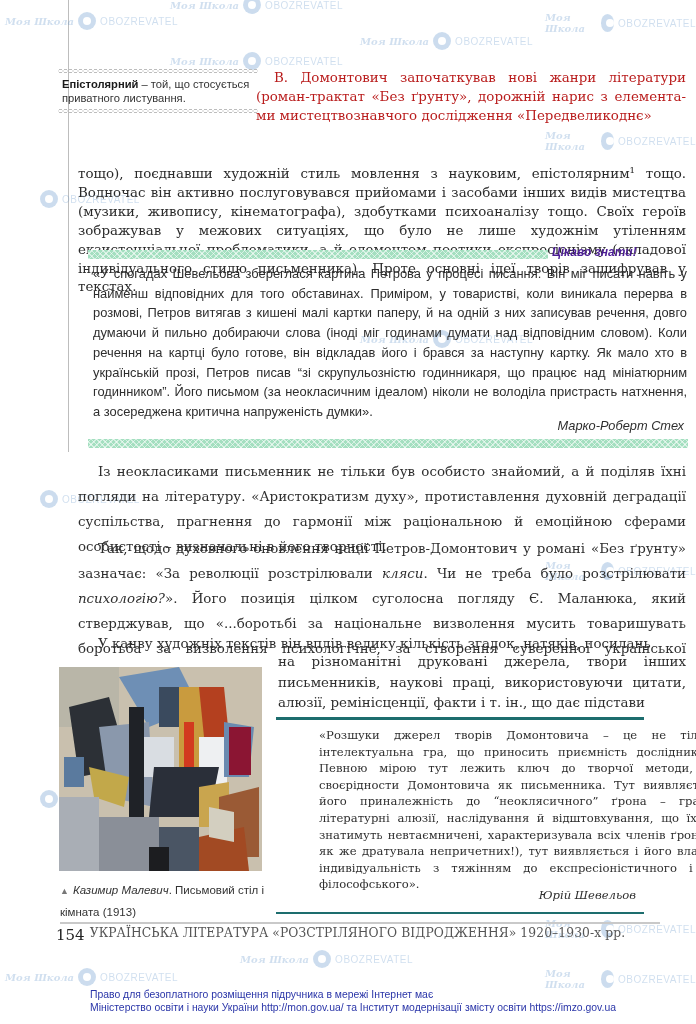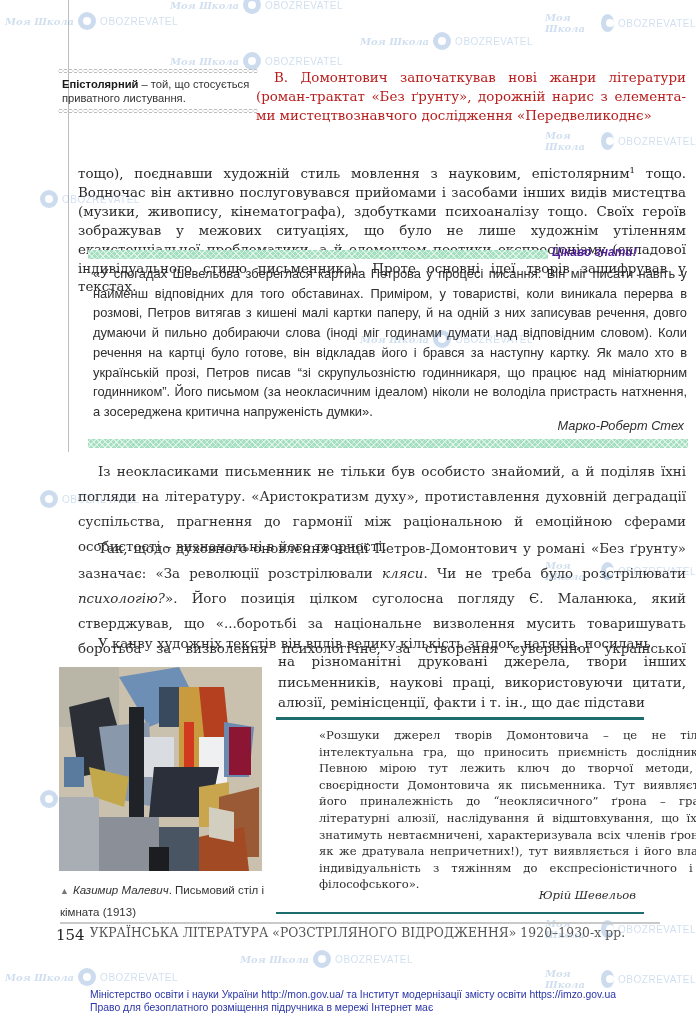--- a/index.html
+++ b/index.html
@@ -195,15 +195,15 @@
 <div class="author2 serif">Юрій Шевельов</div>
 <div class="teal-rule bottom"></div>
 
 <div class="footer-rule"></div>
 <div class="footer">
   <span class="pagenum">154</span>
   <span class="running">УКРАЇНСЬКА ЛІТЕРАТУРА «РОЗСТРІЛЯНОГО ВІДРОДЖЕННЯ» 1920–1930-х рр.</span>
 </div>
 
 <div class="license">
+  <div>Право для безоплатного розміщення підручника в мережі Інтернет має</div>
   <div>Міністерство освіти і науки України http://mon.gov.ua/ та Інститут модернізації змісту освіти https://imzo.gov.ua</div>
-  <div>Право для безоплатного розміщення підручника в мережі Інтернет має</div>
 </div>
 
 </body></html>

